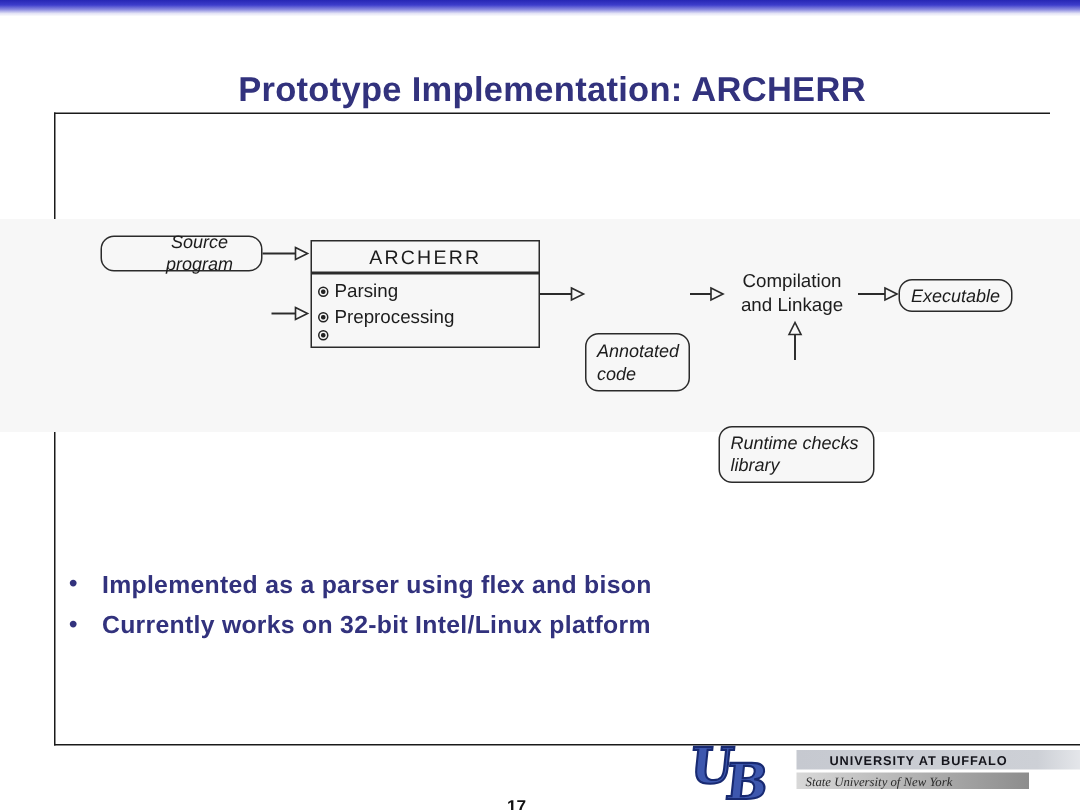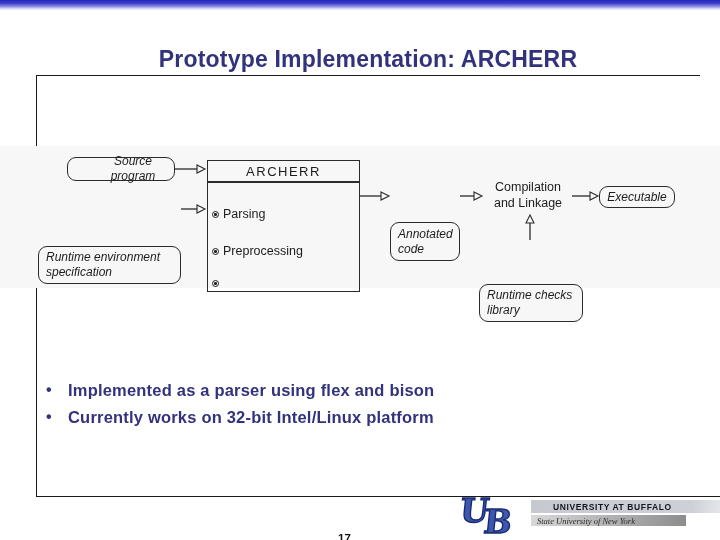--- a/index.html
+++ b/index.html
@@ -39,21 +39,21 @@
   .annotated-box{ left:390px; top:32px; width:70px;  height:39px; }
   .executable-box{ left:599px; top:40px; width:76px; height:22px; }
   .rtchecks-box { left:479px; top:94px; width:104px; height:38px; }
 
   .archerr { position:absolute; left:207px; top:14px; width:153px; }
   .archerr-header {
     border:1.5px solid #2b2b2b; height:22px; display:flex; align-items:center; justify-content:center;
     font-size:13px; letter-spacing:1.5px; font-style:normal;
   }
   .archerr-body { border:1.5px solid #2b2b2b; margin-top:0px; padding:3px 2px 4px 4px; }
-  .archerr-item { display:flex; align-items:center; font-size:12.5px; line-height:17px; font-style:normal;margin-top:20px; }
+  .archerr-item { display:flex; align-items:center; font-size:12.5px; line-height:17px; font-style:normal; }
   .odot {
     width:7px; height:7px; border:1.2px solid #222; border-radius:50%;
     position:relative; margin-right:4px; flex:0 0 auto;
   }
   .odot::after { content:''; position:absolute; left:1.3px; top:1.3px; width:2.6px; height:2.6px; background:#222; border-radius:50%; }
 
   .comp-label {
     position:absolute; left:484px; top:33px; width:88px; text-align:center;
     font-size:12.5px; line-height:16px; white-space:pre-line;
   }
@@ -93,22 +93,20 @@
   <div class="rule-under-title"></div>
   <div class="frame-left"></div>
   <div class="rule-bottom"></div>
 
   <div class="band">
 
     <div class="dbox rounded center source-box">
       <span>Source program</span>
     </div>
 
-    <div class="dbox rounded padl preline runtime-box">Runtime environment
-specification</div>
 
     <div class="archerr">
       <div class="archerr-header">ARCHERR</div>
       <div class="archerr-body">
         <div class="archerr-item">
           <span class="odot"></span>
           <span>Parsing</span>
         </div>
         <div class="archerr-item">
           <span class="odot"></span>

